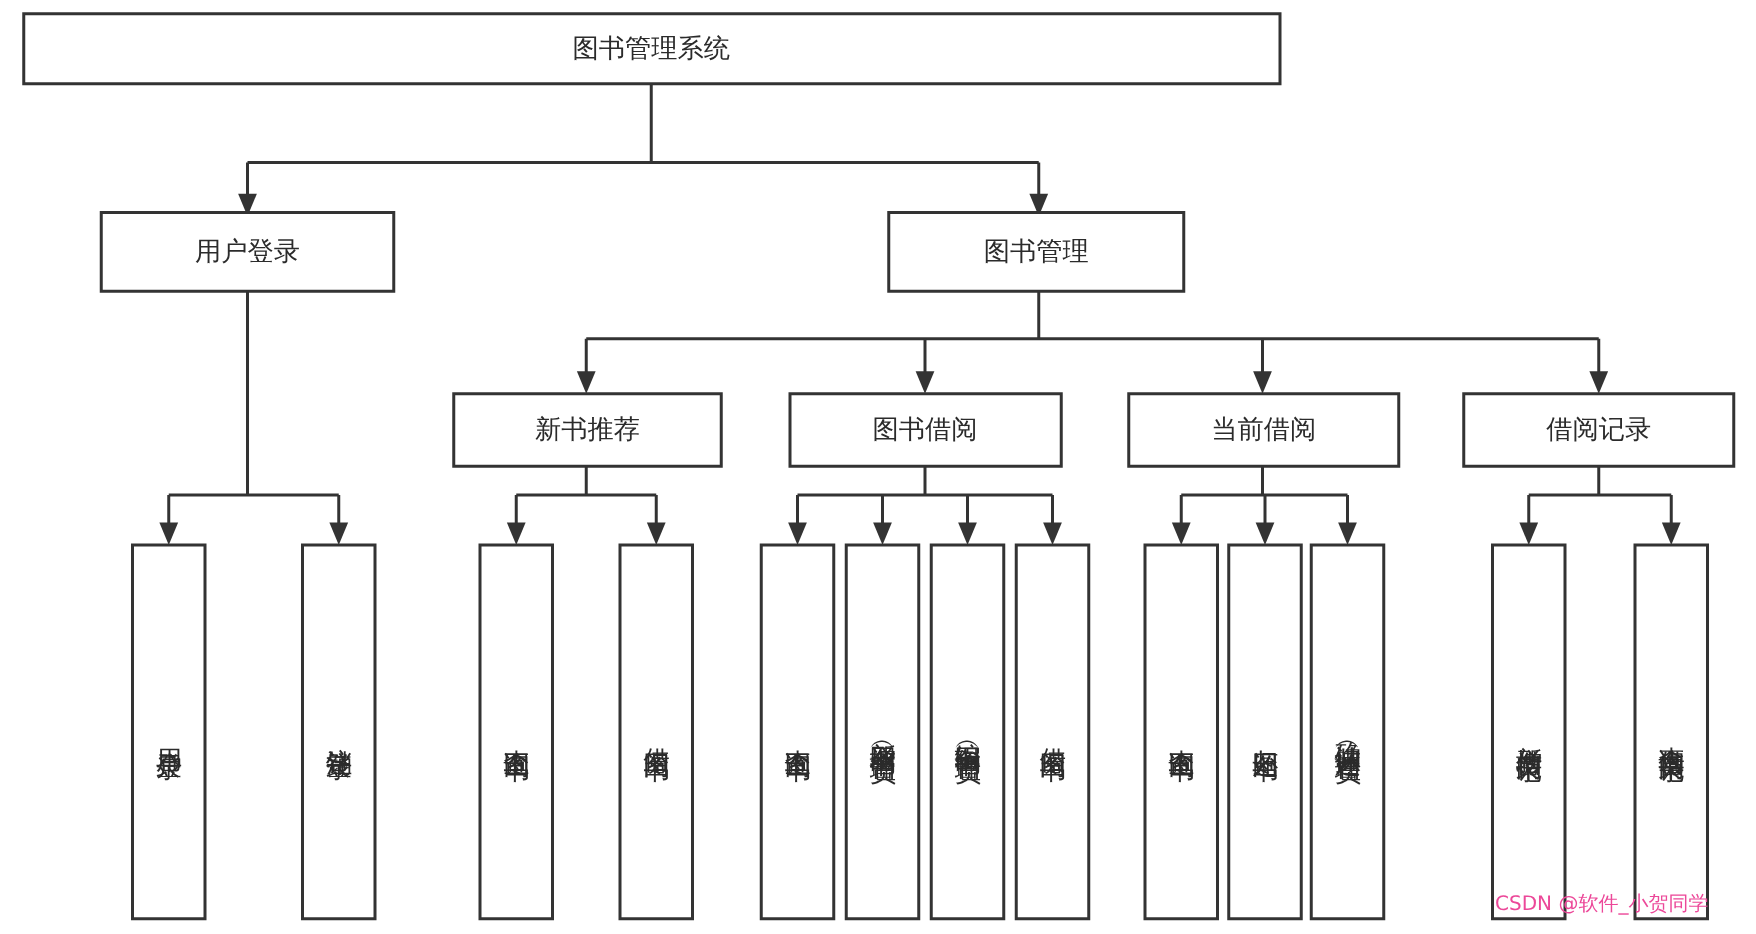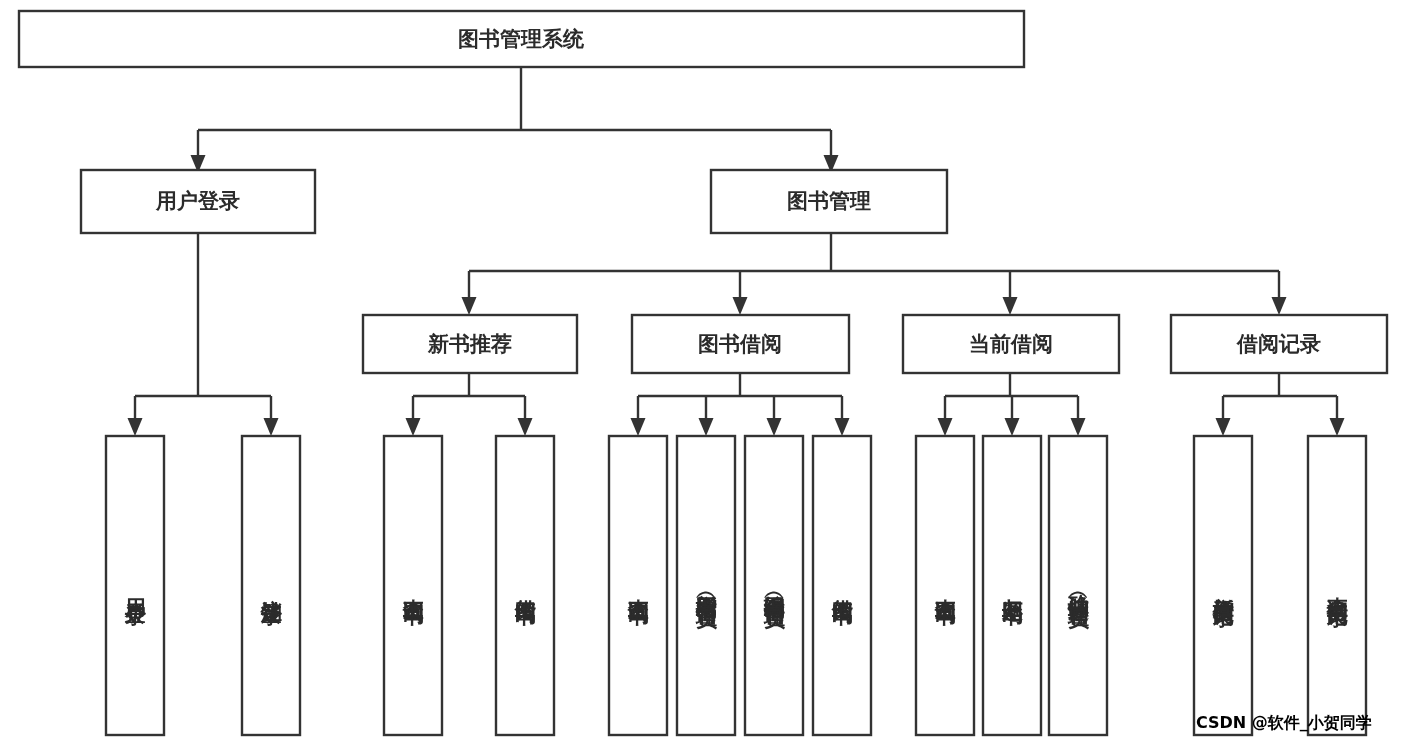--- a/index.html
+++ b/index.html
@@ -11,21 +11,20 @@
     width: 1405px;
     height: 747px;
     font-family: "DejaVu Sans", "Liberation Sans", sans-serif;
     overflow: hidden;
   }
   #diagram-root {
     position: relative;
     width: 1185px;
     height: 747px;
     background: #ffffff;
-    font-weight: bold;
   }
   svg.flow {
     position: absolute;
     top: 0;
     left: 0;
     width: 1405px;
     height: 747px;
   }
   .node-rect {
     fill: #ffffff;
@@ -64,21 +63,21 @@
     white-space: nowrap;
     pointer-events: none;
     user-select: none;
   }
   .watermark {
     position: absolute;
     left: 1196px;
     top: 713px;
     font-family: "DejaVu Sans", "Liberation Sans", sans-serif;
     font-size: 16px;
-    color: #000000;
+    color: #ec4899;
     white-space: nowrap;
     user-select: none;
   }
 </style>
 </head>
 <body>
 
 <div id="diagram-root">
 
   <svg class="flow" viewBox="0 0 1405 747">

